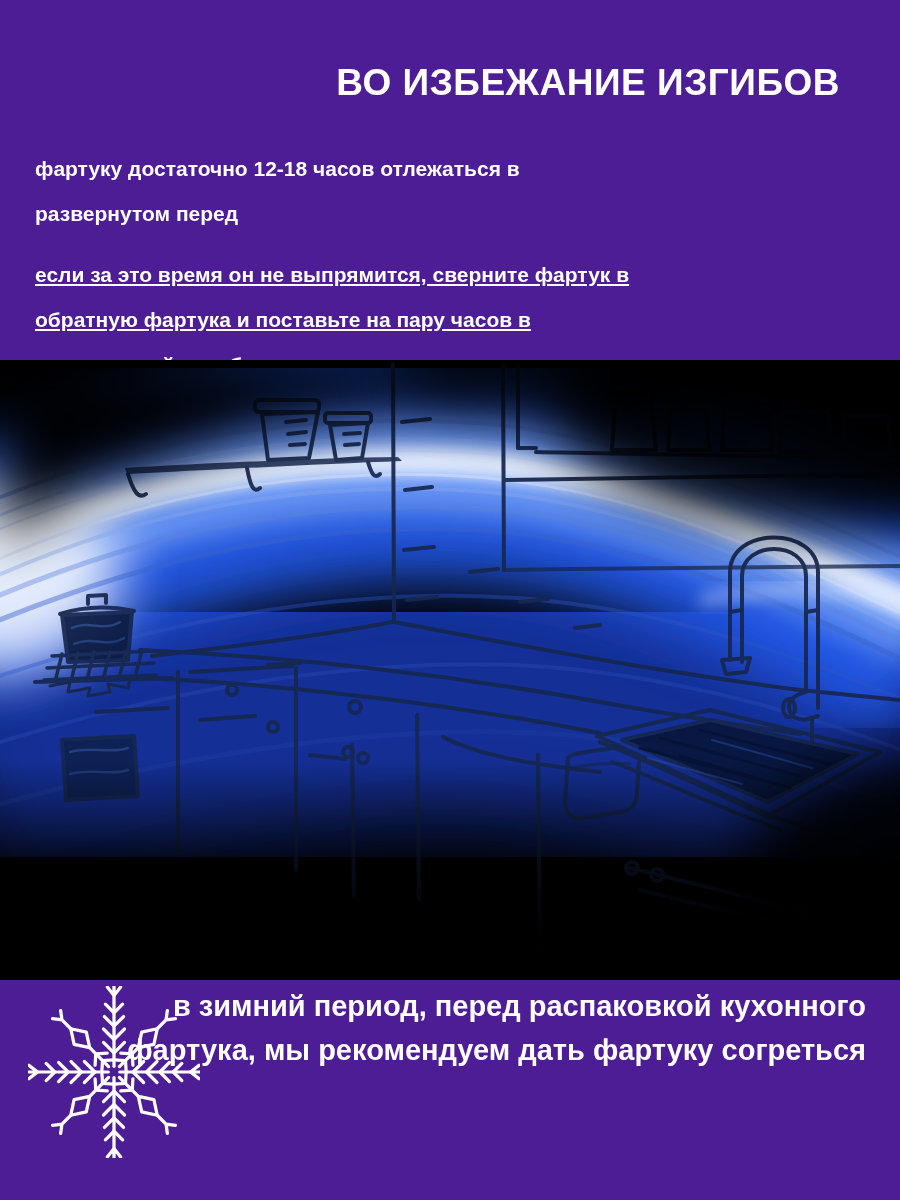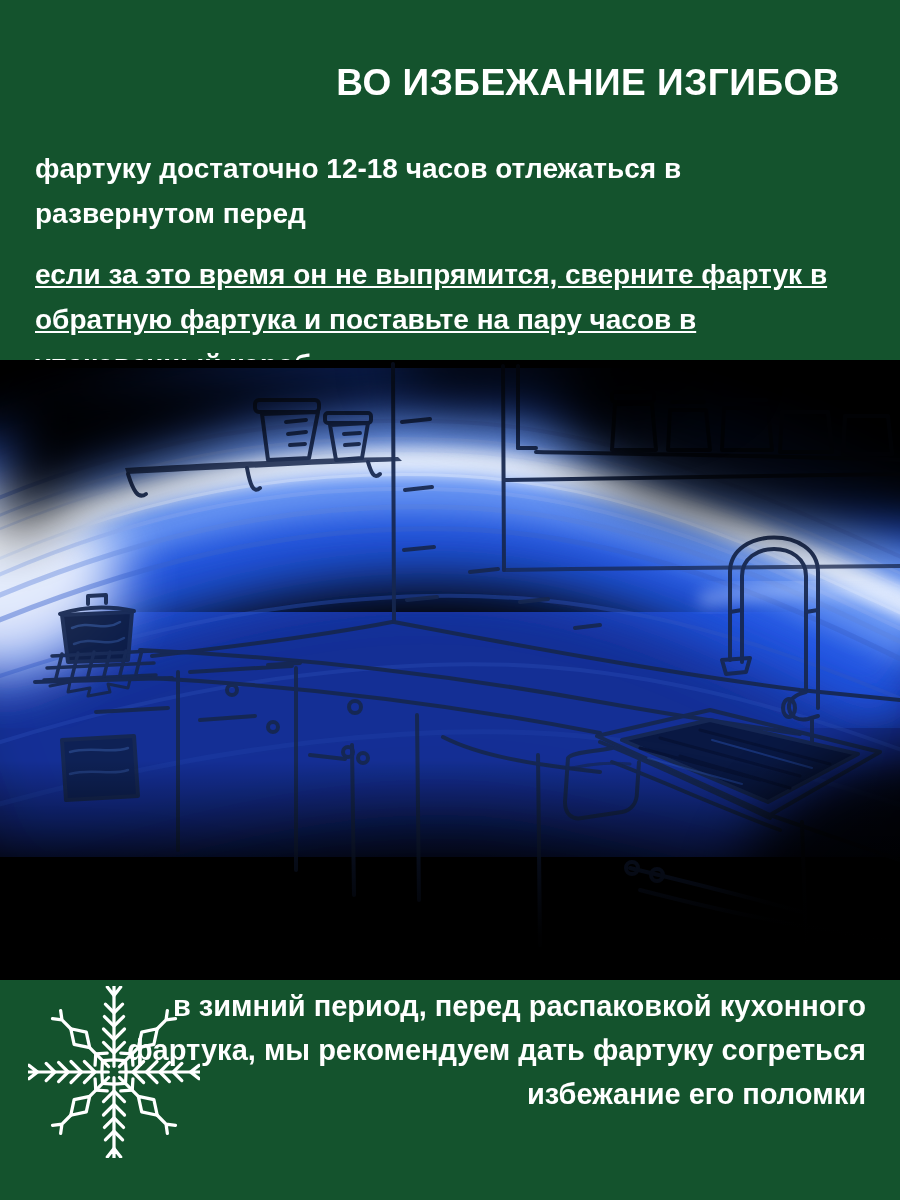--- a/index.html
+++ b/index.html
@@ -1,24 +1,24 @@
 <!DOCTYPE html>
 <html><head>
 <meta charset="utf-8">
 <style>
   html,body{margin:0;padding:0;background:#000;}
   .slide{
-    position:relative; width:900px; height:1200px; background:#14532d;
+    position:relative; width:900px; height:1200px; background:#4c1d95;
     overflow:hidden; font-family:"Liberation Sans", sans-serif; color:#fff;
   }
   .title{
     position:absolute; top:62px; right:60px; margin:0;
     font-size:37px; font-weight:700; letter-spacing:.5px; white-space:nowrap;
   }
-  .para{position:absolute; left:35px; margin:0; font-size:28px; font-weight:700;}
+  .para{position:absolute; left:35px; margin:0; font-size:21px; font-weight:700;}
   .para .line{white-space:nowrap; line-height:45px;}
   .para-intro{top:146px;}
   .para-instr{top:252px;text-decoration:underline;}
   .scene{position:absolute; top:360px; left:0; width:900px; height:620px;}
   .footer-note{
     position:absolute; top:976px; right:26px; margin:8px; text-align:right;
     font-size:29px; font-weight:700;
   }
   .footer-note .line{white-space:nowrap; line-height:44px;}
   .snowflake{position:absolute; left:28px; top:986px; width:172px; height:172px;}
@@ -213,16 +213,15 @@
     <use href="#armC" transform="rotate(270)"></use>
     <use href="#armD" transform="rotate(45)"></use>
     <use href="#armD" transform="rotate(135)"></use>
     <use href="#armD" transform="rotate(225)"></use>
     <use href="#armD" transform="rotate(315)"></use>
   </svg>
 
   <div class="footer-note">
     <div class="line">в зимний период, перед распаковкой кухонного</div>
     <div class="line">фартука, мы рекомендуем дать фартуку согреться</div>
-    <div class="line">избежание его поломки</div>
   </div>
 
 </div>
 
 </body></html>

